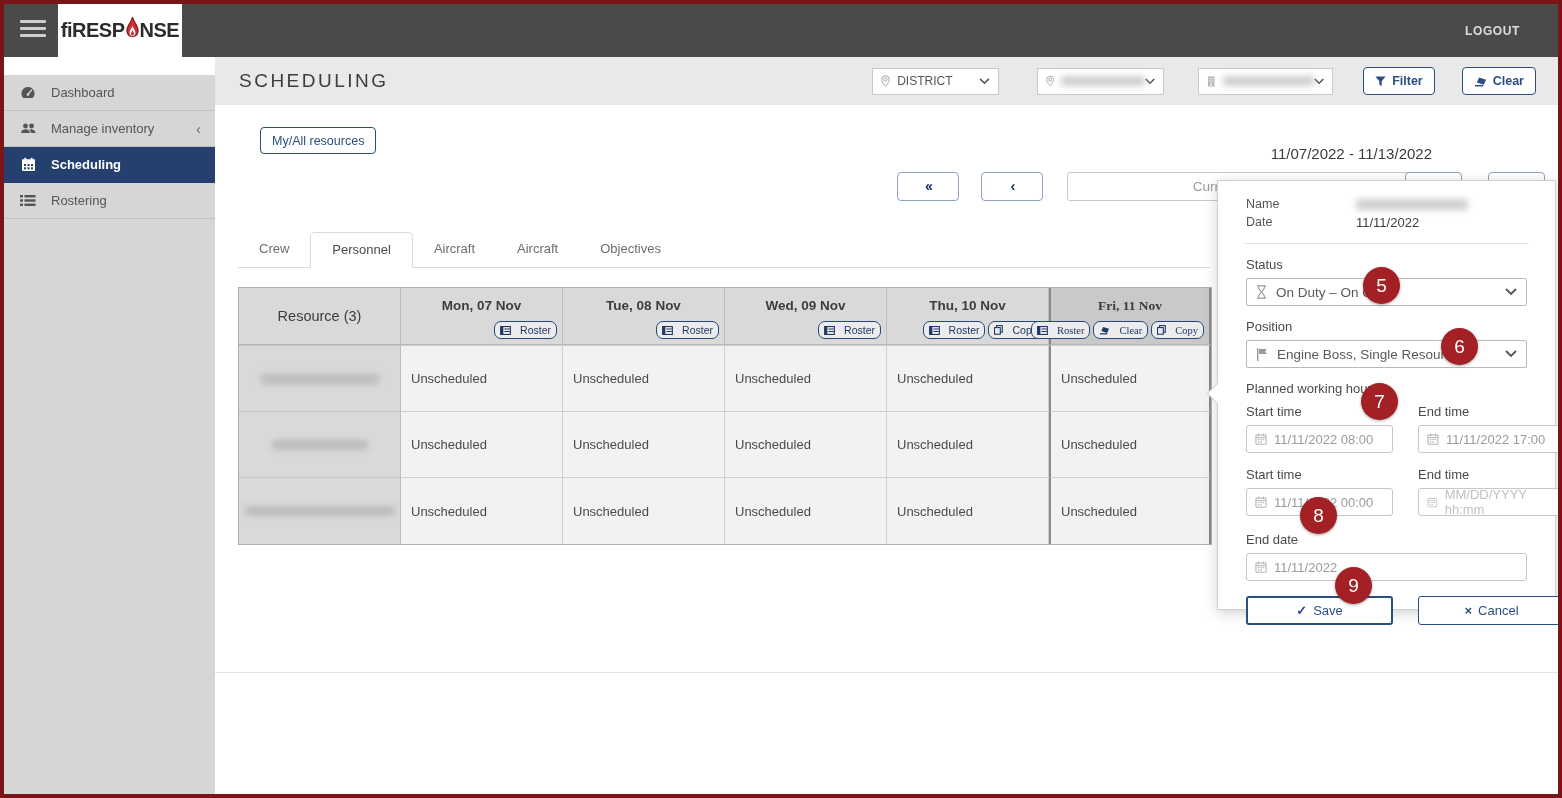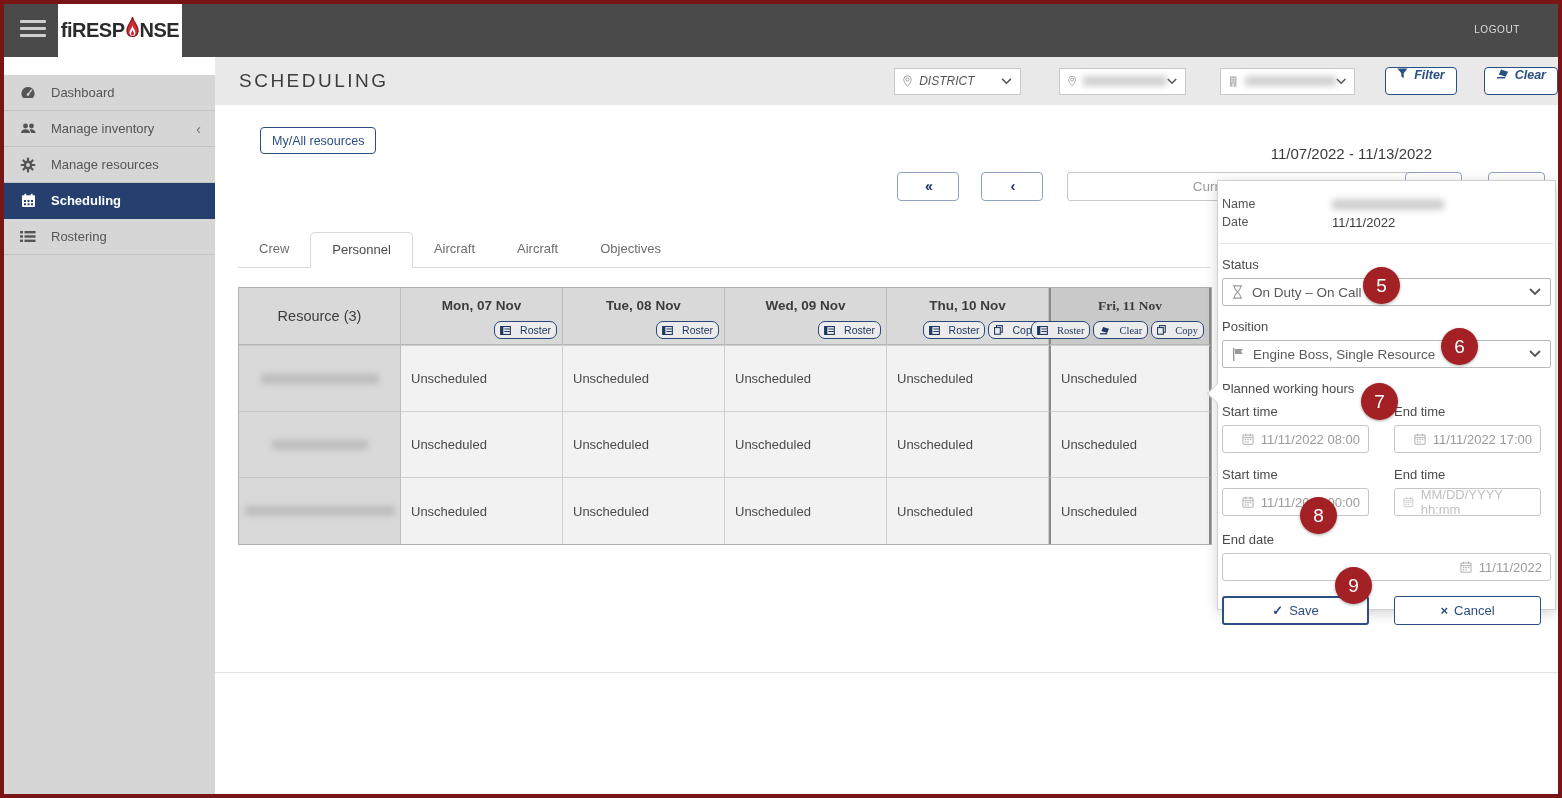--- a/index.html
+++ b/index.html
@@ -6,38 +6,38 @@
   .page{position:relative;width:1562px;height:798px;box-sizing:border-box;border:4px solid #7a1517;
         background:#fff;font-family:"Liberation Sans",sans-serif;overflow:hidden;}
   
   .topbar{position:absolute;left:0;top:0;width:1554px;height:53px;background:#4a4a4a;}
   .hamburger{position:absolute;left:16px;top:16px;width:30px;height:21px;cursor:pointer;}
   .hamburger span{display:block;width:26px;height:3px;background:#cfcfcf;margin:0 0 4px 0;border-radius:1px;}
   .logo{position:absolute;left:54px;top:0;width:124px;height:53px;background:#fff;
         display:flex;align-items:center;justify-content:center;}
   .logo .t{font-size:20px;font-weight:700;color:#2b2b2b;letter-spacing:-.5px;}
   .logo svg{margin:0 -1px 4px -1px;}
-  .logout{position:absolute;right:38px;top:20px;color:#dcdcdc;font-size:10px;font-weight:400;letter-spacing:.6px;cursor:pointer;}
+  .logout{position:absolute;right:38px;top:20px;color:#dcdcdc;font-size:12px;font-weight:700;letter-spacing:.6px;cursor:pointer;}
   
   .sidebar{position:absolute;left:0;top:53px;width:211px;height:737px;background:#d6d6d6;margin-top:18px;}
   .side-item{height:35px;display:flex;align-items:center;border-bottom:1px solid #c2c2c2;
              color:#555;font-size:13px;position:relative;cursor:pointer;}
   .side-item .ic{width:18px;margin:0 14px 0 15px;display:flex;justify-content:center;}
   .side-item.active{background:#25406e;color:#fff;border-bottom-color:#25406e;font-weight:700;}
   .side-caret{position:absolute;right:14px;color:#707070;font-size:15px;line-height:1;}
   
   .main{position:absolute;left:211px;top:53px;width:1343px;height:737px;background:#fff;}
   .band{position:absolute;left:0;top:0;width:100%;height:48px;background:#e9e9e9;display:flex;align-items:center;}
   .page-title{margin-left:24px;font-size:19px;letter-spacing:2.5px;color:#3d3d3d;font-weight:500;}
-  .band-right{margin-left:auto;display:flex;align-items:center;font-style:italic;}
+  .band-right{margin-left:auto;margin-right:22px;display:flex;align-items:center;}
   .fselect{height:27px;background:#fff;border:1px solid #c9c9c9;display:flex;align-items:center;
            font-size:12px;color:#555;padding:0 8px;box-sizing:border-box;cursor:pointer;}
   .fselect .chev{margin-left:auto;}
   .btn-outline{height:28px;border:1px solid #2b4e83;color:#2b4e83;background:#fff;border-radius:4px;
-           display:flex;font-size:12.5px;font-weight:700;padding:0 11px;gap:6px;
+           display:flex;align-items:center;font-size:12.5px;font-weight:700;padding:0 11px;gap:6px;
            box-sizing:border-box;cursor:pointer;}
   .redact{background:#a0a0a0;border-radius:2px;filter:blur(3px);opacity:.5;}
   
   .myall{position:absolute;left:45px;top:70px;height:25px;border:1px solid #2b4e83;border-radius:4px;
          color:#2b4e83;background:#fff;font-size:12.5px;display:flex;align-items:center;padding:0 11px;cursor:pointer;}
   .range{position:absolute;left:797px;top:88px;width:420px;text-align:right;font-size:15px;color:#3b3b3b;}
   .wkbtn{position:absolute;top:115px;height:29px;border:1px solid #8fa3c0;border-radius:4px;background:#fff;
          color:#1f3864;font-weight:700;display:flex;align-items:center;justify-content:center;
          font-size:15px;letter-spacing:-2px;box-sizing:border-box;cursor:pointer;padding-bottom:2px;}
   .wkinput{position:absolute;left:852px;top:115px;width:380px;height:29px;border:1px solid #c9c9c9;border-radius:3px;
@@ -62,34 +62,34 @@
   .ncell{background:#d9d9d9;border-right:1px solid #bdbdbd;border-top:1px solid #c6c6c6;
         display:flex;align-items:center;justify-content:center;cursor:pointer;}
   .dcell{background:#f2f2f2;border-right:1px solid #cfcfcf;border-top:1px solid #cfcfcf;
         display:flex;align-items:center;padding-left:10px;font-size:13px;color:#4a4a4a;cursor:pointer;}
   .selcol{border-left:2px solid #8a8a8a !important;border-right:2px solid #8a8a8a !important;}
   .hcell.selcol{background:#c9c9c9;font-family:Liberation Serif, serif;}
   .divider{position:absolute;left:0;top:615px;width:100%;height:1px;background:#e3e3e3;}
   
   .popup{position:absolute;left:1213px;top:176px;width:339px;height:430px;background:#fff;
         border:1px solid #d0d0d0;box-shadow:0 3px 12px rgba(0,0,0,.18);box-sizing:border-box;
-        padding:14px 4px;z-index:20;}
+        padding:14px 28px;z-index:20;}
   .popup-arrow{position:absolute;left:-8px;top:205px;width:14px;height:14px;background:#fff;
         border-left:1px solid #d0d0d0;border-bottom:1px solid #d0d0d0;transform:rotate(45deg);}
   .kv{display:grid;grid-template-columns:110px 1fr;align-items:center;height:18px;}
   .kv .k{font-size:12.5px;color:#555;}
   .kv .v{font-size:13px;color:#3d3d3d;}
   .popup hr{border:none;border-top:1px solid #e4e4e4;margin:12px -2px 0 -2px;}
   .flabel{font-size:13px;color:#4a4a4a;margin:13px 0 6px 0;}
   .pselect{height:28px;border:1px solid #b9b9b9;border-radius:2px;display:flex;align-items:center;
         padding:0 9px;gap:9px;font-size:13.5px;color:#5a5a5a;cursor:pointer;box-sizing:border-box;}
   .pselect .chev{margin-left:auto;}
   .two{display:grid;grid-template-columns:147px 147px;column-gap:25px;}
   .pinput{height:28px;border:1px solid #c6c6c6;border-radius:3px;display:flex;align-items:center;
-        padding:0 8px;gap:7px;font-size:13px;color:#9b9b9b;box-sizing:border-box;cursor:text;background:#fff;justify-content:flex-end;}
+        padding:0 8px;gap:7px;font-size:13px;color:#9b9b9b;box-sizing:border-box;cursor:text;background:#fff;}
   .pinput.ph{color:#c0c0c0;}
   .pbtn{height:29px;border-radius:3px;display:flex;align-items:center;justify-content:center;gap:6px;
         font-size:13px;color:#2b4e83;background:#fff;cursor:pointer;box-sizing:border-box;}
   .pbtn .g{font-weight:700;font-size:13px;}
   .pbtn.save{border:2px solid #2b4e83;}
   .pbtn.cancel{border:1px solid #2b4e83;}
   .btnrow{display:grid;grid-template-columns:147px 147px;column-gap:25px;margin-top:15px;}
   
   .badge{position:absolute;width:37px;height:37px;border-radius:50%;background:#a32024;color:#fff;
         font-size:19px;display:flex;align-items:center;justify-content:center;z-index:30;
@@ -133,35 +133,20 @@
       <span class="ic">
         <svg width="17" height="15" viewBox="0 0 17 15">
             <circle cx="5.5" cy="5" r="2.4" fill="#555"></circle>
             <circle cx="11.5" cy="5" r="2.4" fill="#555"></circle>
             <path d="M1 12c0-2.4 2-3.8 4.5-3.8S10 9.6 10 12z" fill="#555"></path>
             <path d="M9.5 8.5c2.3-.6 6 .6 6 3.5h-4.2" fill="#555"></path>
           </svg>
       </span>
       <span>Manage inventory</span>
       <span class="side-caret">‹</span>
-    </div>
-    <div class="side-item">
-      <span class="ic">
-        <svg width="16" height="16" viewBox="0 0 16 16">
-            <g fill="#555">
-              <rect x="6.9" y="0.5" width="2.2" height="15" rx="1"></rect>
-              <rect x="6.9" y="0.5" width="2.2" height="15" rx="1" transform="rotate(45 8 8)"></rect>
-              <rect x="6.9" y="0.5" width="2.2" height="15" rx="1" transform="rotate(90 8 8)"></rect>
-              <rect x="6.9" y="0.5" width="2.2" height="15" rx="1" transform="rotate(135 8 8)"></rect>
-              <circle cx="8" cy="8" r="4.4"></circle>
-            </g>
-            <circle cx="8" cy="8" r="1.9" fill="#d6d6d6"></circle>
-          </svg>
-      </span>
-      <span>Manage resources</span>
     </div>
     <div class="side-item active">
       <span class="ic">
         <svg width="15" height="15" viewBox="0 0 15 15">
             <rect x="1" y="2.5" width="13" height="11.5" rx="1" fill="#fff"></rect>
             <rect x="1" y="2.5" width="13" height="3.4" fill="#fff"></rect>
             <rect x="3.4" y="0.8" width="1.8" height="3" fill="#fff"></rect>
             <rect x="9.8" y="0.8" width="1.8" height="3" fill="#fff"></rect>
             <g fill="#25406e">
               <rect x="3" y="7" width="2" height="2"></rect>

